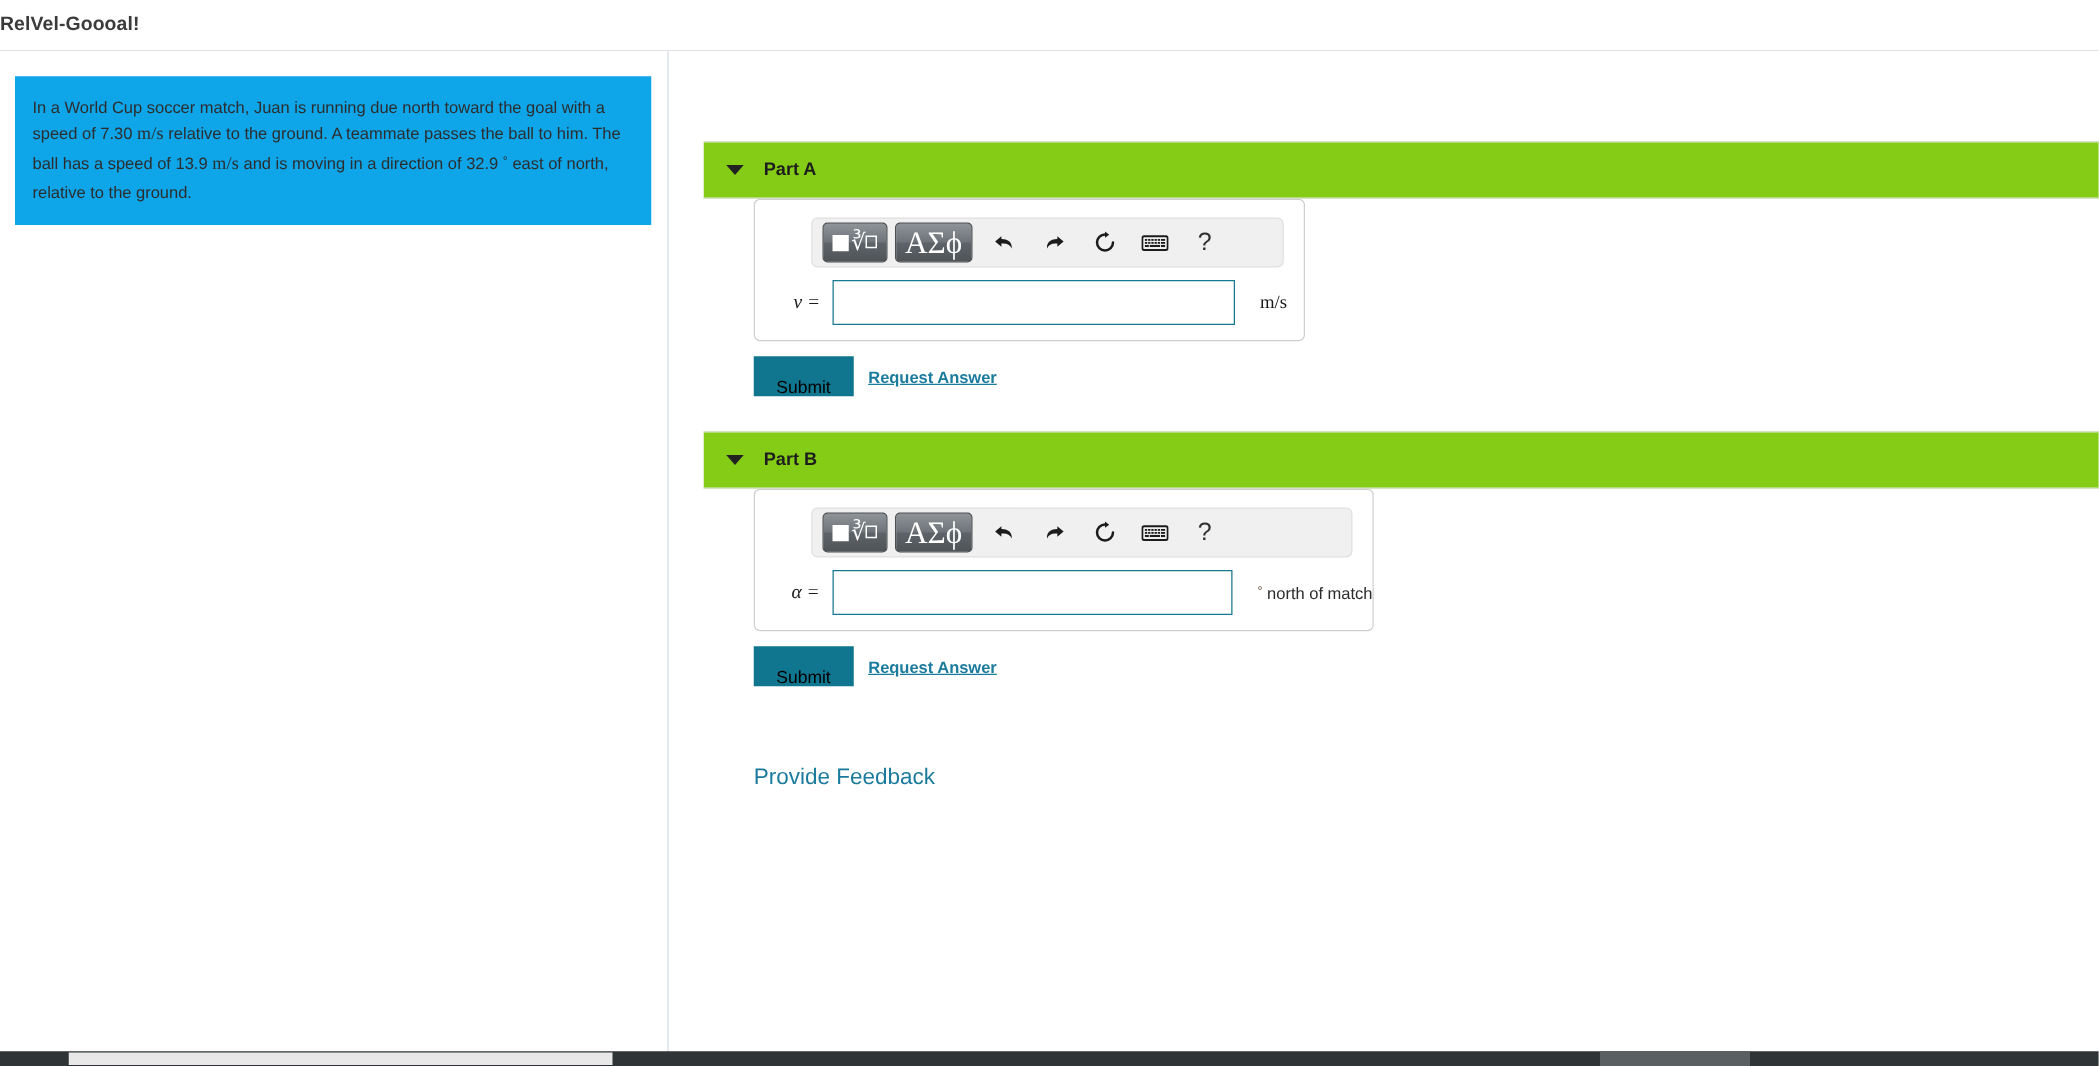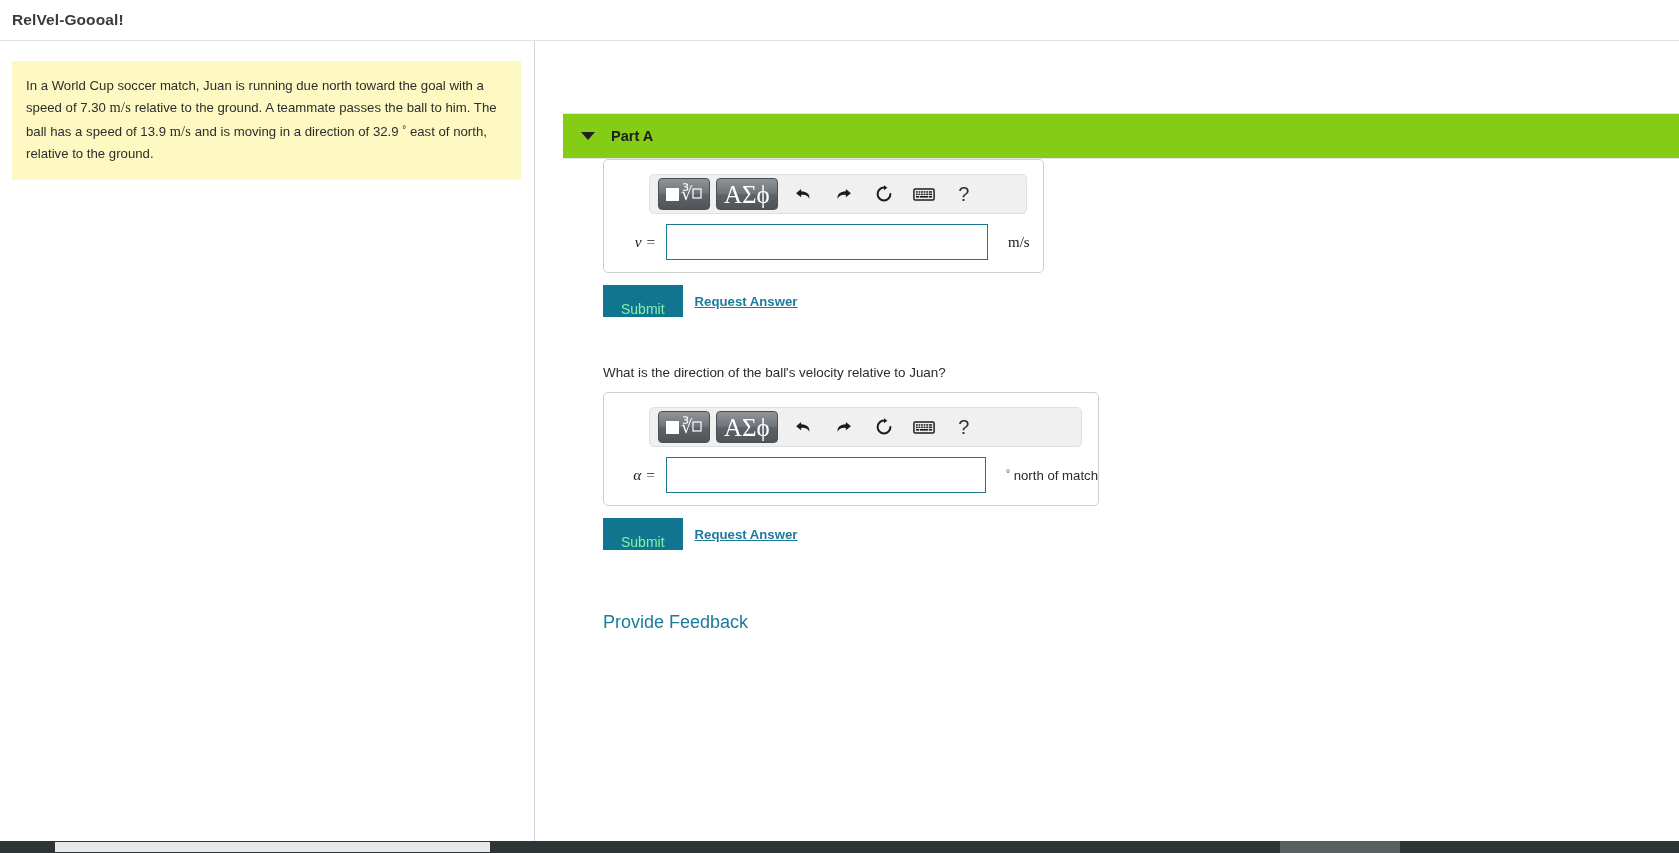--- a/index.html
+++ b/index.html
@@ -11,21 +11,20 @@
     overflow: hidden;
   }
 
   #page { position: relative; width: 1679px; height: 853px; background:#fff; }
 
   
   .titlebar {
     height: 41px;
     border-bottom: 1px solid #e2e2e2;
     display: flex; align-items: center;
-    padding-left: 12px;
     background: #fff;
   }
   .title-text {
     font-size: 15.5px;
     font-weight: bold;
     color: #3b3b3b;
     letter-spacing: .1px;
   }
 
   
@@ -38,21 +37,21 @@
     background: #fff;
     flex: 0 0 535px;
   }
   .right-pane { flex: 1 1 auto; position: relative; background: #fff; }
 
   
   .problem-box {
     position: absolute;
     left: 12px; top: 20px;
     width: 509px;
-    background: #fef9c3;
+    background: #0ea5e9;
     padding: 14px 18px 16px 14px;
     color: #2d2d2d;
     font-size: 13.2px;
     line-height: 1.62;
   }
   .mathunit {
     font-family: "Liberation Serif", serif;
     font-size: 14.4px;
     letter-spacing: .2px;
   }
@@ -175,21 +174,21 @@
     font-family: "Liberation Sans", sans-serif;
     font-size: 13.2px;
     color: #2b2b2b;
   }
   .unit-right.plain .deg { font-size: 10px; vertical-align: 3px; color:#5a4b3c;}
 
   
   .submit-row { display: flex; align-items: center; margin-top: 12px; }
   .btn-submit {
     background: #10758f;
-    color: #86efac;
+    color: #000000;
     border: none;
     height: 29px;
     padding: 16px 18px;
     font-size: 14px;
     cursor: pointer;
     font-family: "Liberation Sans", sans-serif;
   }
   .link-request {
     margin-left: 12px;
     color: #1b7b9c;
@@ -318,23 +317,26 @@
         </div>
 
         <div class="submit-row">
           <button class="btn-submit">Submit</button>
           <a class="link-request">Request Answer</a>
         </div>
       </div>
 
       <div style="height:28px"></div>
 
+      <div class="part-header">
+        <div class="caret"></div>
+        <div class="part-label">Part B</div>
+      </div>
 
       <div class="part-body">
-        <div class="question">What is the direction of the ball's velocity relative to Juan?</div>
 
         <div class="answer-card b">
 
           <div class="toolbar">
             <div class="tb-btn sqrt">
               <span class="sq-glyph">
                 <span class="sq-box"></span>
                 <svg width="22" height="22" viewBox="0 0 22 22">
                   <text x="1" y="17" font-family="Liberation Serif, serif" font-size="18" fill="#ffffff">∛</text>
                   <rect x="13" y="6" width="8" height="9" fill="none" stroke="#ffffff" stroke-width="1.2"></rect>

